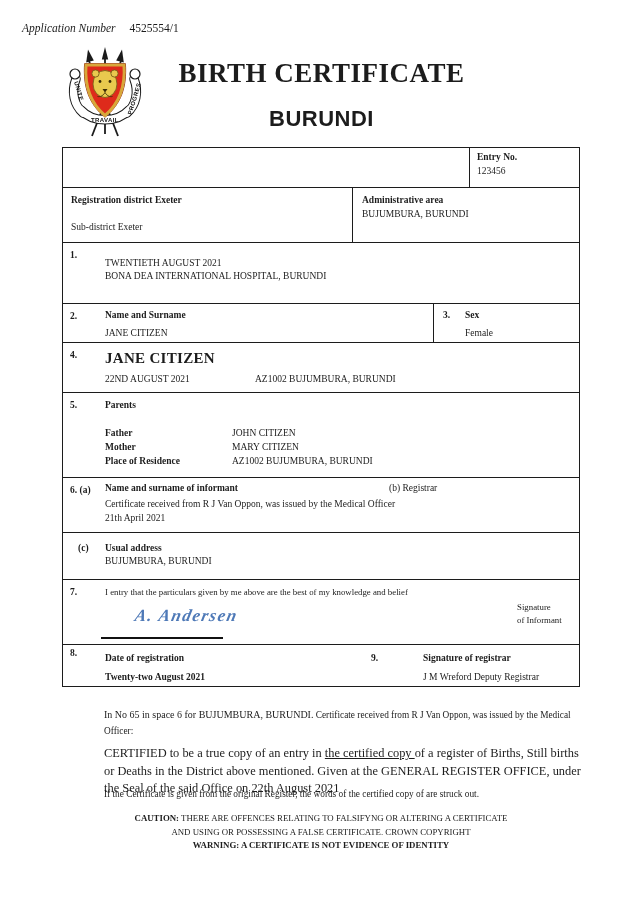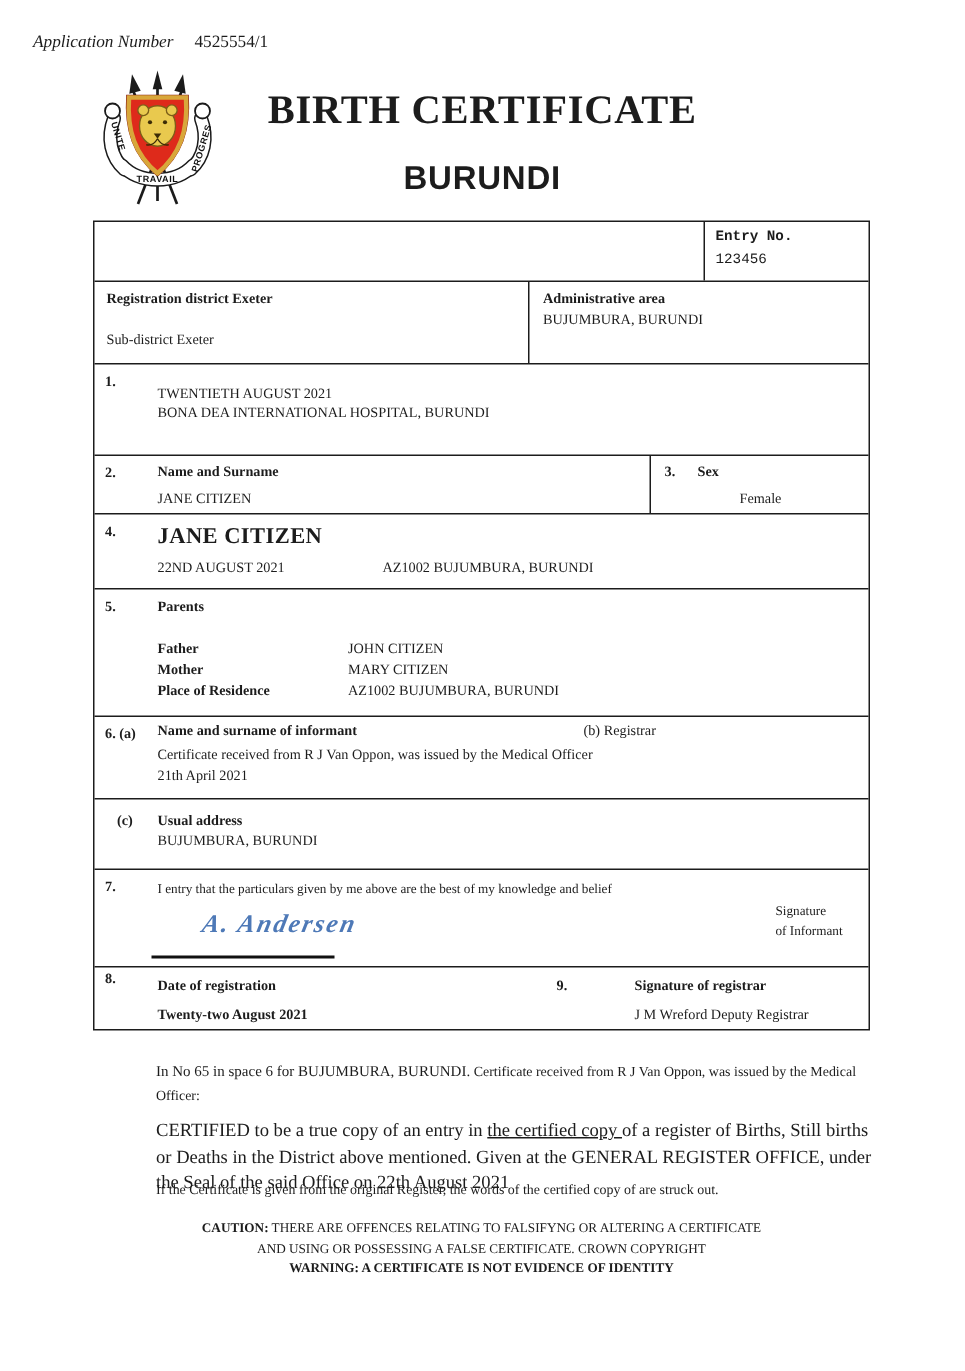--- a/index.html
+++ b/index.html
@@ -29,40 +29,40 @@
   .r3 { height:61px; }
   .r4 { height:39px; display:flex; }
   .r5 { height:50px; }
   .r6 { height:85px; }
   .r7 { height:55px; }
   .r8 { height:47px; }
   .r9 { height:65px; }
   .r10 { flex:1; }
 
   .cell-empty { flex:1; }
-  .cell-entry { width:110px; border-left:1px solid #1c1c1c; box-sizing:border-box; padding:4px 7px;font-family:Liberation Mono, monospace; }
+  .cell-entry { width:110px; border-left:1px solid #1c1c1c; box-sizing:border-box; padding:4px 7px; }
   .cell-entry .val { margin-top:4px; }
 
   .cell-reg { width:290px; border-right:1px solid #1c1c1c; box-sizing:border-box; padding:7px 8px; }
   .cell-reg .sub { margin-top:17px; font-weight:normal; }
   .cell-admin { flex:1; padding:7px 9px; }
   .cell-admin .val { margin-top:4px; font-weight:normal; }
 
   .num { position:absolute; left:7px; top:7px; font-weight:bold; }
   .content { padding:7px 8px 0 42px; }
 
   .r3 .lines { margin-top:7px; line-height:13px; }
 
   .cell-name { width:371px; border-right:1px solid #1c1c1c; box-sizing:border-box; position:relative; }
   .cell-name .content { padding-top:6px; }
   .cell-name .val { margin-top:8px; font-weight:normal; }
   .cell-sex { flex:1; position:relative; }
   .cell-sex .num { left:9px; top:6px; }
   .cell-sex .content { padding:6px 6px 0 31px; }
-  .cell-sex .val { margin-top:8px; font-weight:normal;margin-left:28px; }
+  .cell-sex .val { margin-top:8px; font-weight:normal; }
 
   .r5 .big-name { font-size:15px; font-weight:bold; letter-spacing:0.3px; }
   .r5 .line2 { display:flex; margin-top:7px; }
   .r5 .date { width:150px; }
 
   .r6 .parents-grid { margin-top:16px; }
   .r6 .prow { display:flex; line-height:14px; }
   .r6 .plabel { width:127px; font-weight:bold; }
 
   .r7 .content { padding-top:5px; }

